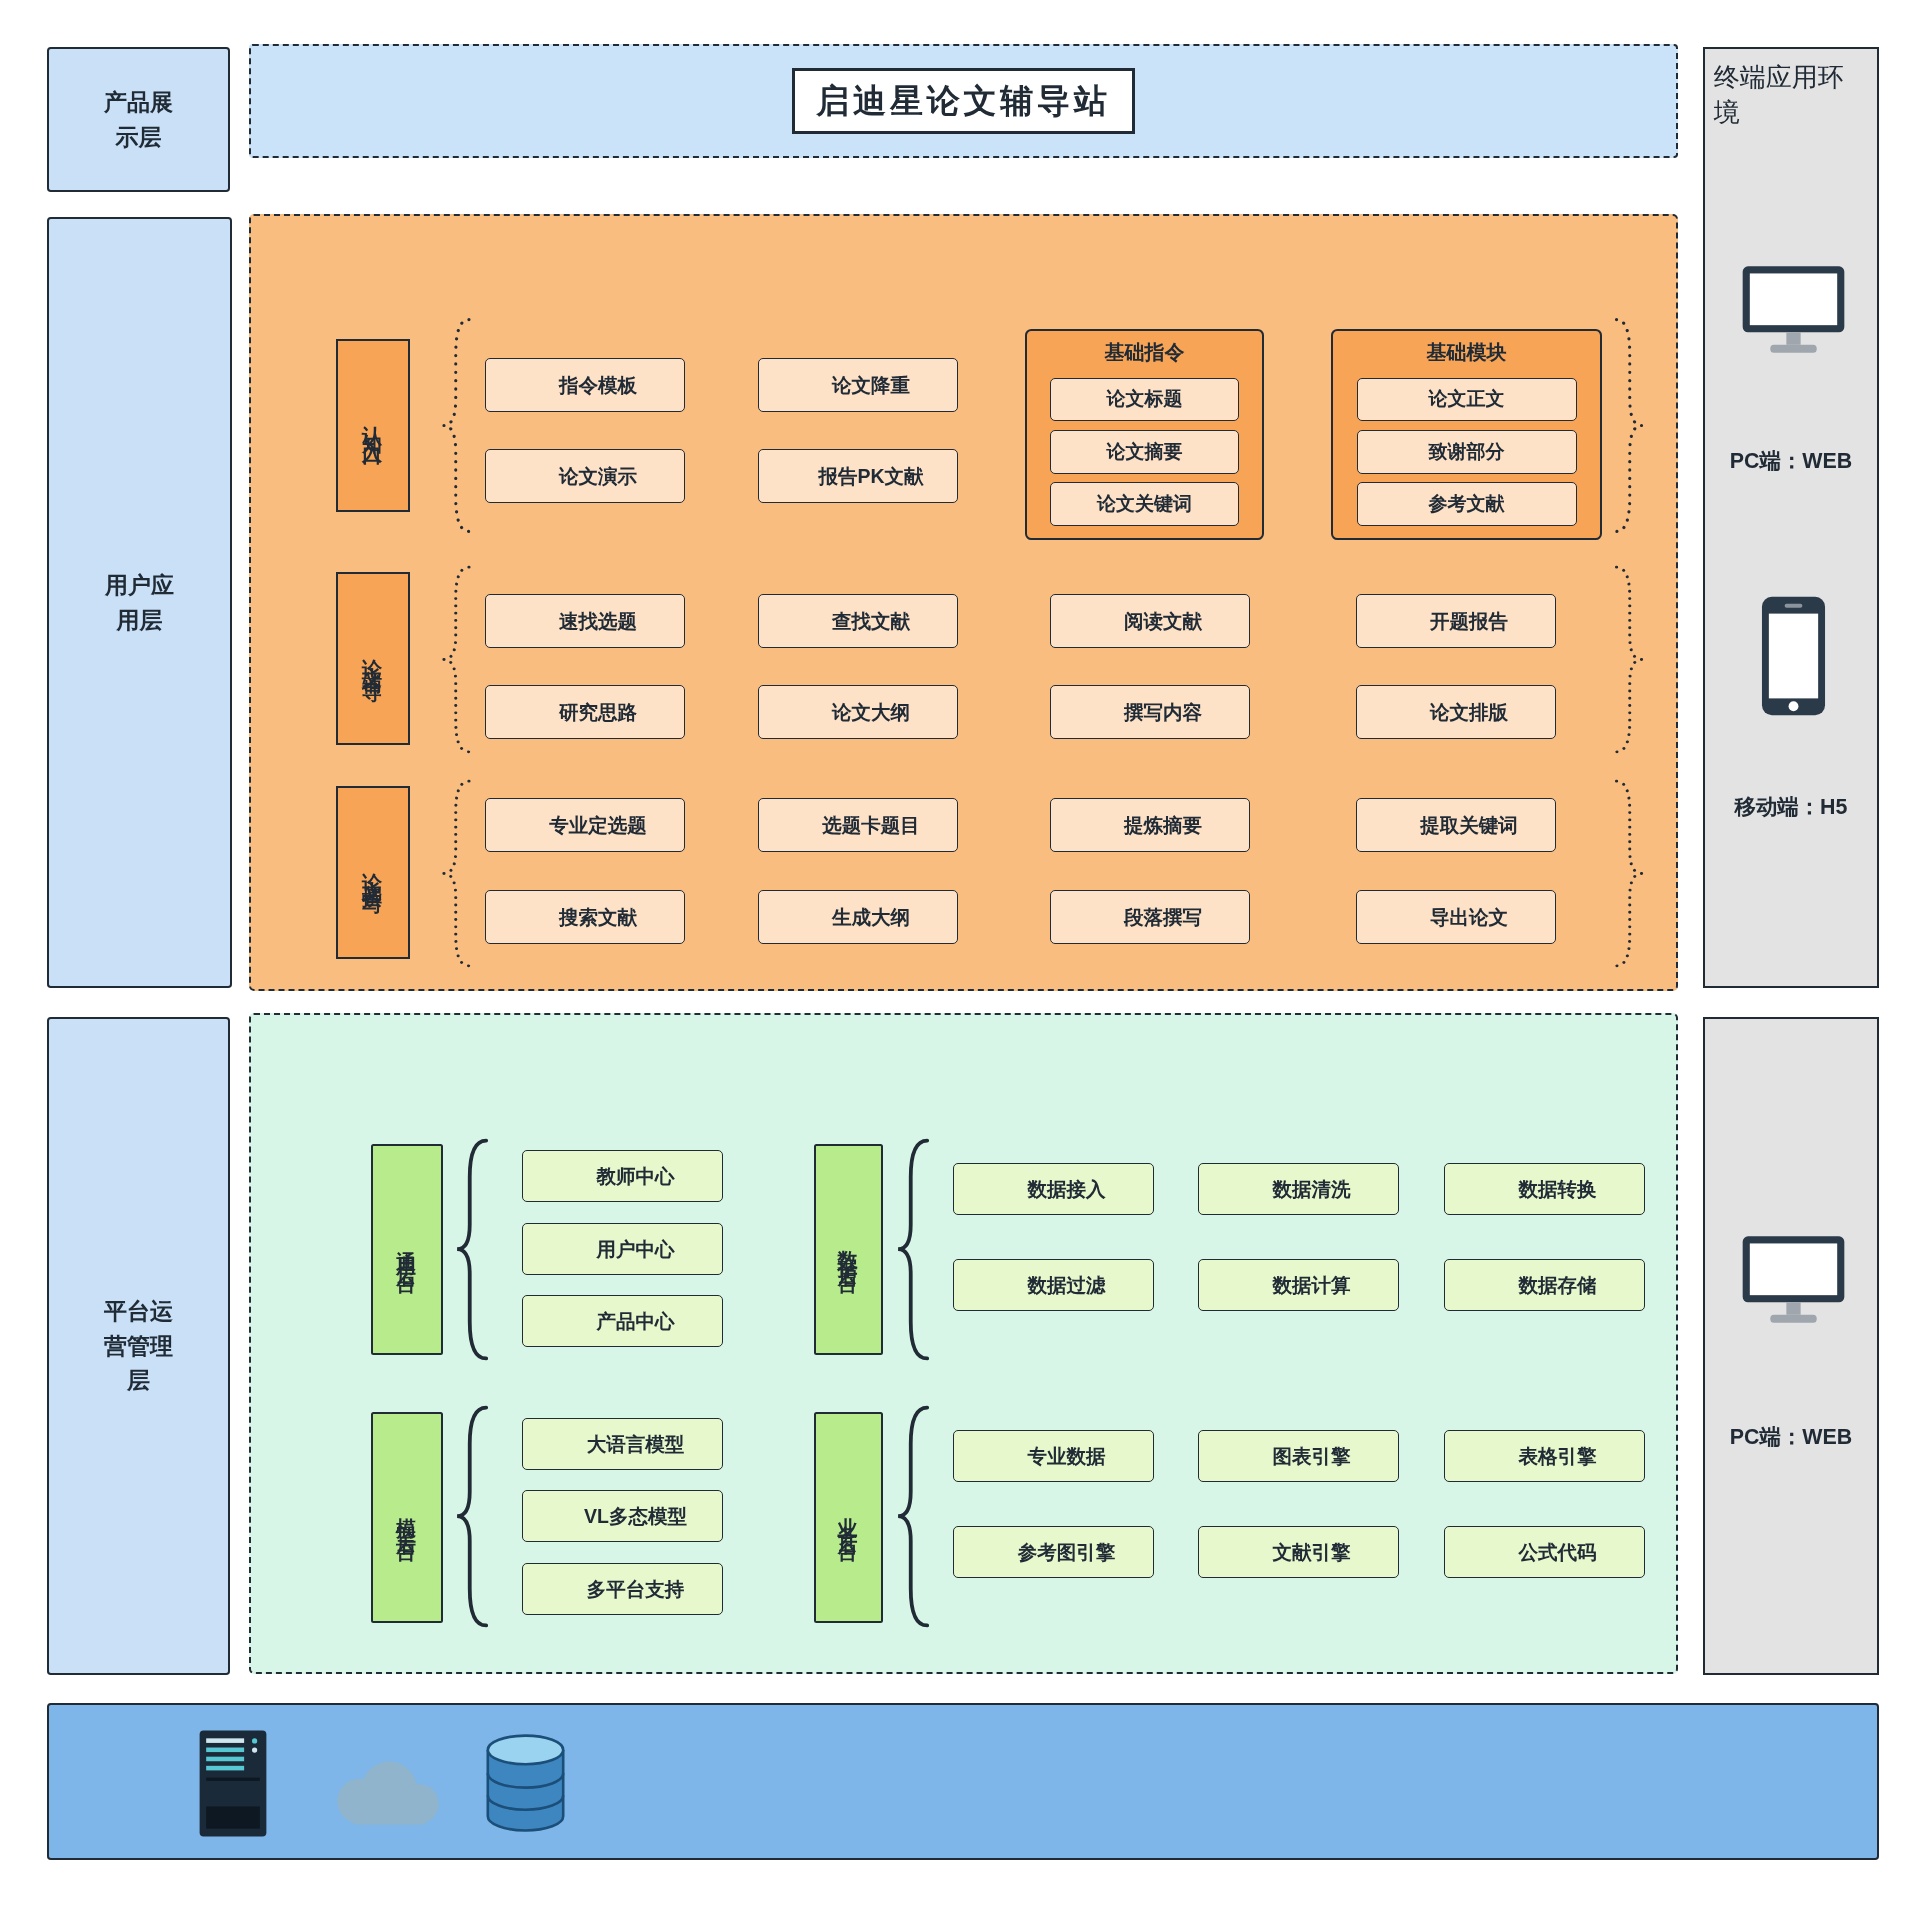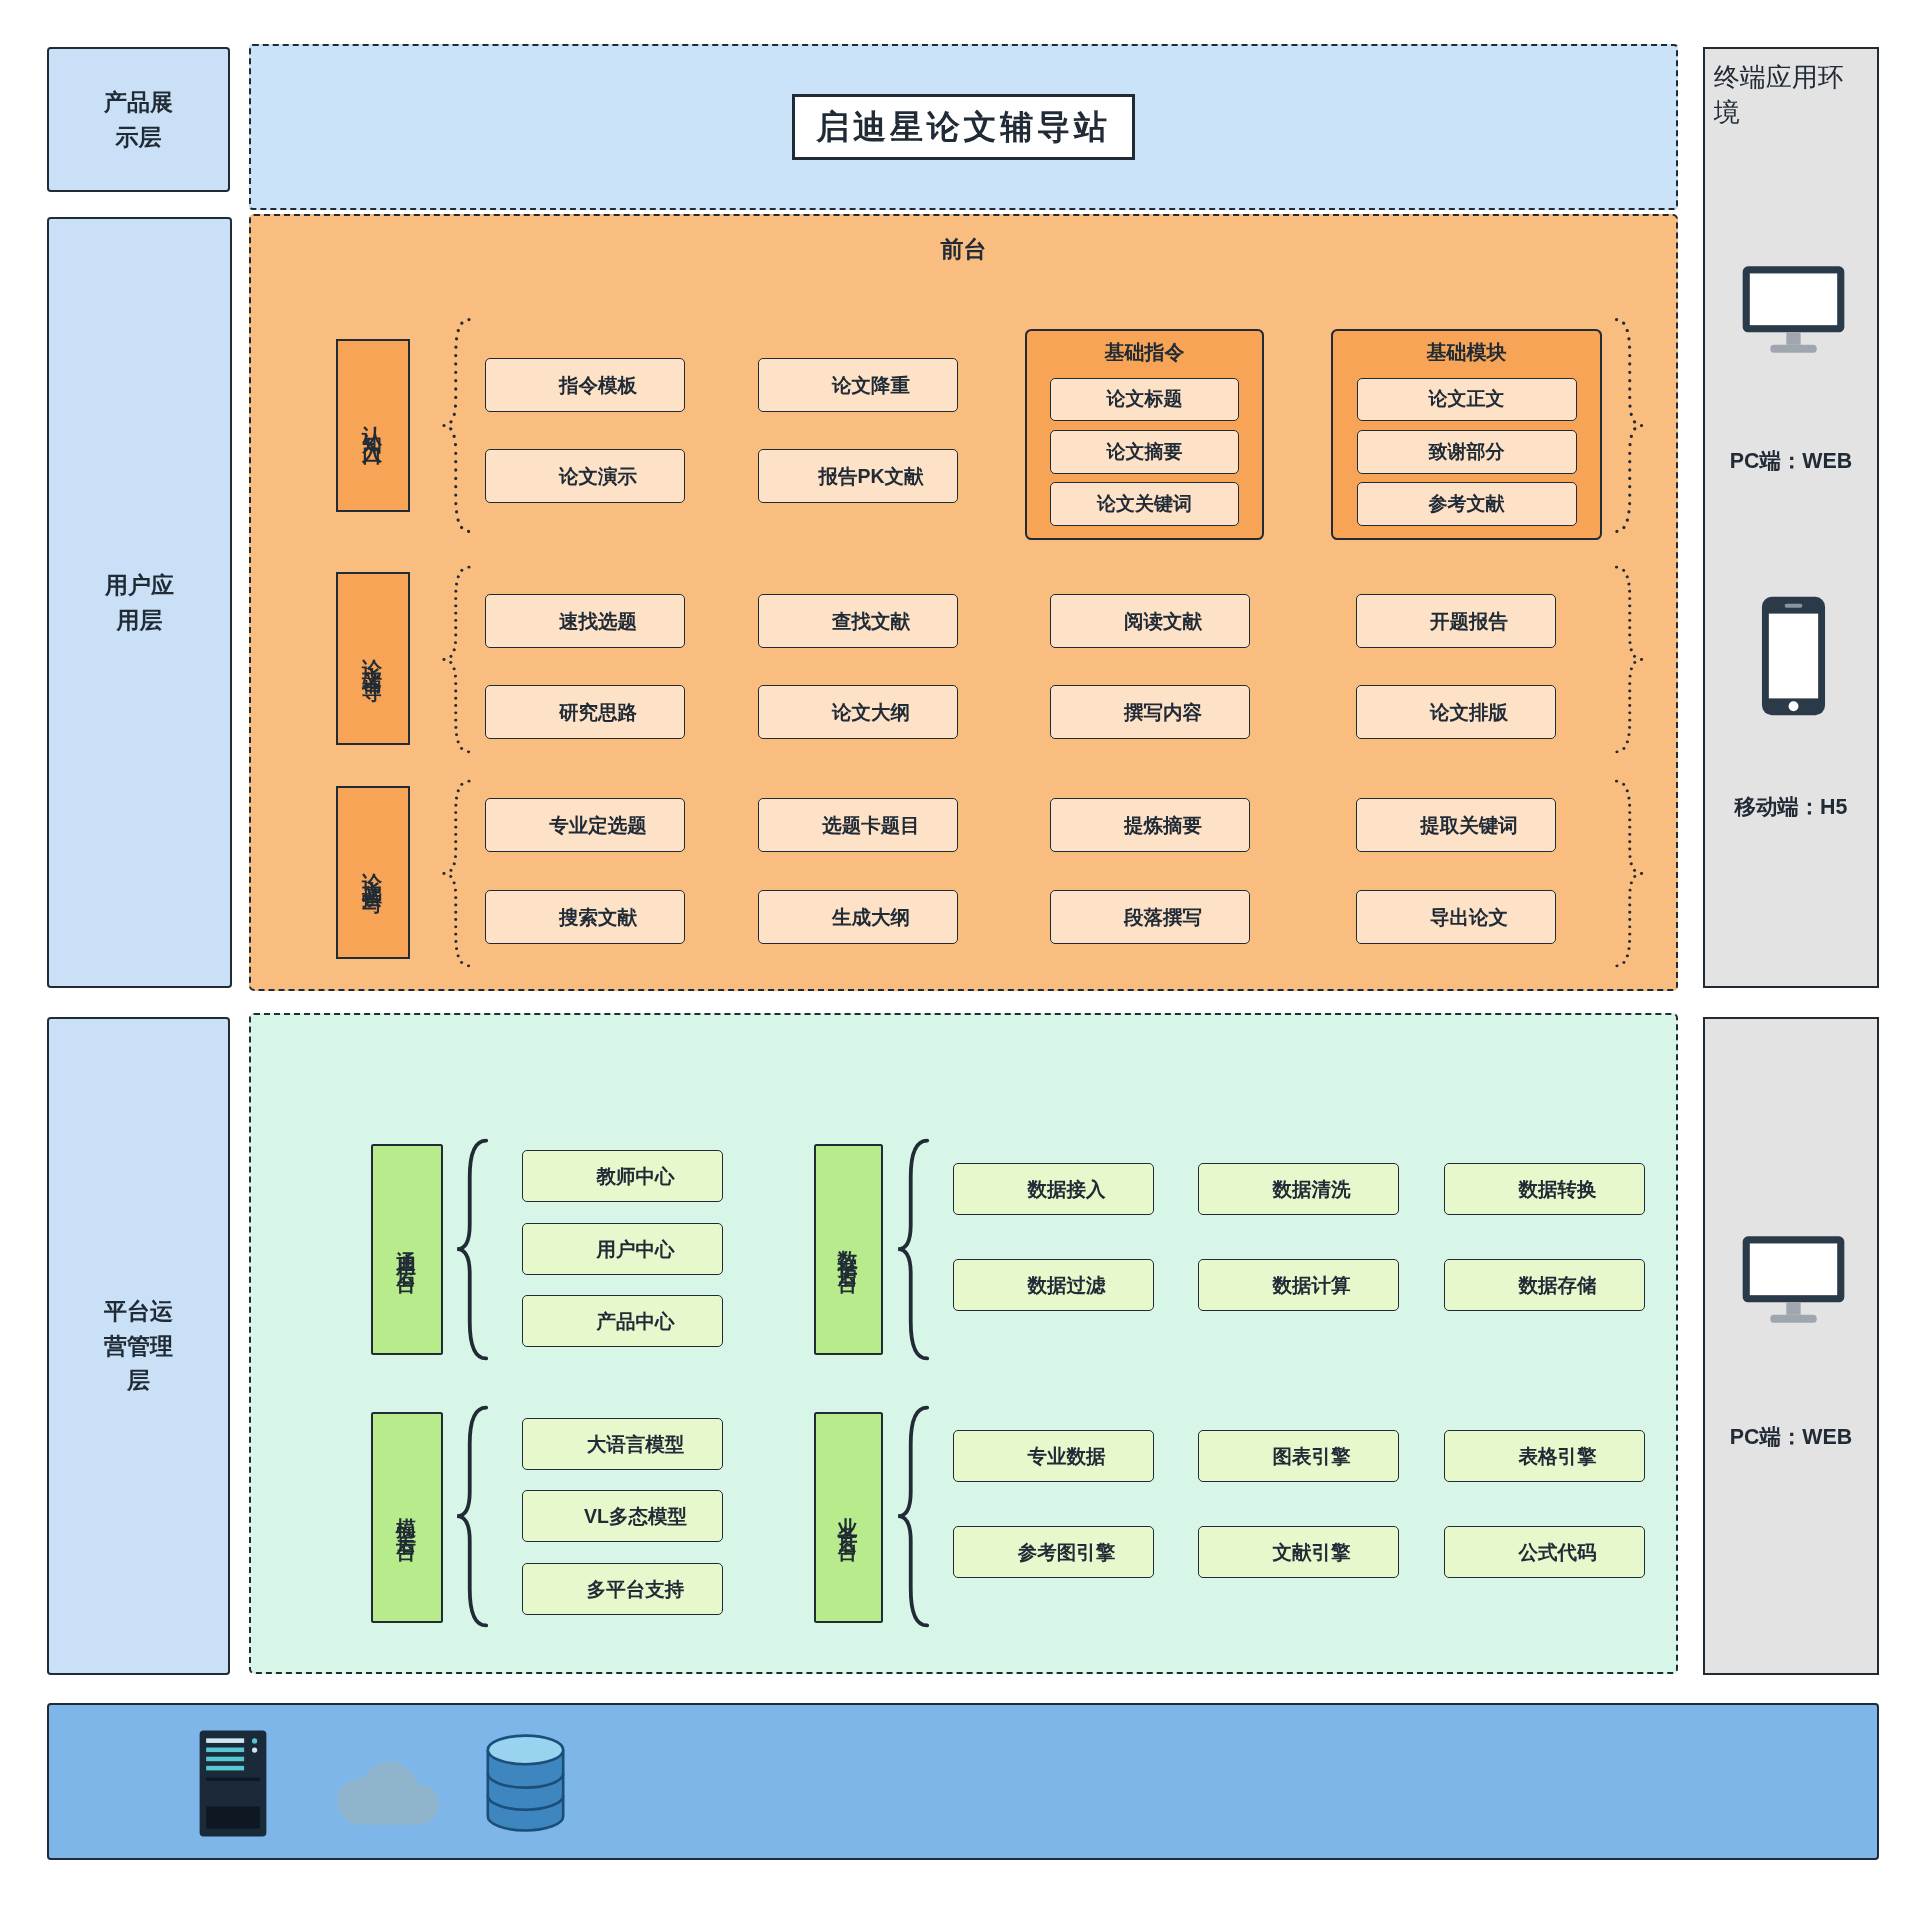--- a/index.html
+++ b/index.html
@@ -80,26 +80,25 @@
 <body>
 
 <div class="panel layer" style="left:47px;top:47px;width:183px;height:145px">产品展
 示层</div>
 <div class="panel layer" style="left:47px;top:217px;width:185px;height:771px">用户应
 用层</div>
 <div class="panel layer" style="left:47px;top:1017px;width:183px;height:658px">平台运
 营管理
 层</div>
 
-<div class="panel dashed banner" style="left:249px;top:44px;width:1429px;height:166px">
+<div class="panel dashed banner" style="left:249px;top:44px;width:1429px;height:114px">
   <div class="title-box">启迪星论文辅导站</div>
 </div>
 
 <div class="panel dashed front" style="left:249px;top:214px;width:1429px;height:777px">
-  <div class="sec-title">前台</div>
 
   <div class="vlabel orange" style="left:85px;top:123px;width:74px;height:173px">认知入口</div>
   <svg class="brace" style="left:189px;top:101px" width="31.5" height="217" viewBox="0 0 50 340" preserveAspectRatio="none">
     <path d="M46 4 Q25 4 25 58 L25 128 Q25 170 6 170 Q25 170 25 212 L25 282 Q25 336 46 336" fill="none" stroke="currentColor" stroke-width="5" stroke-linecap="round" stroke-dasharray="0.1 13"></path>
   </svg>
   <div class="item orange" style="left:234px;top:142px">指令模板</div>
   <div class="item orange" style="left:234px;top:233px">论文演示</div>
   <div class="item orange" style="left:507px;top:142px">论文降重</div>
   <div class="item orange" style="left:507px;top:233px">报告PK文献</div>
 

